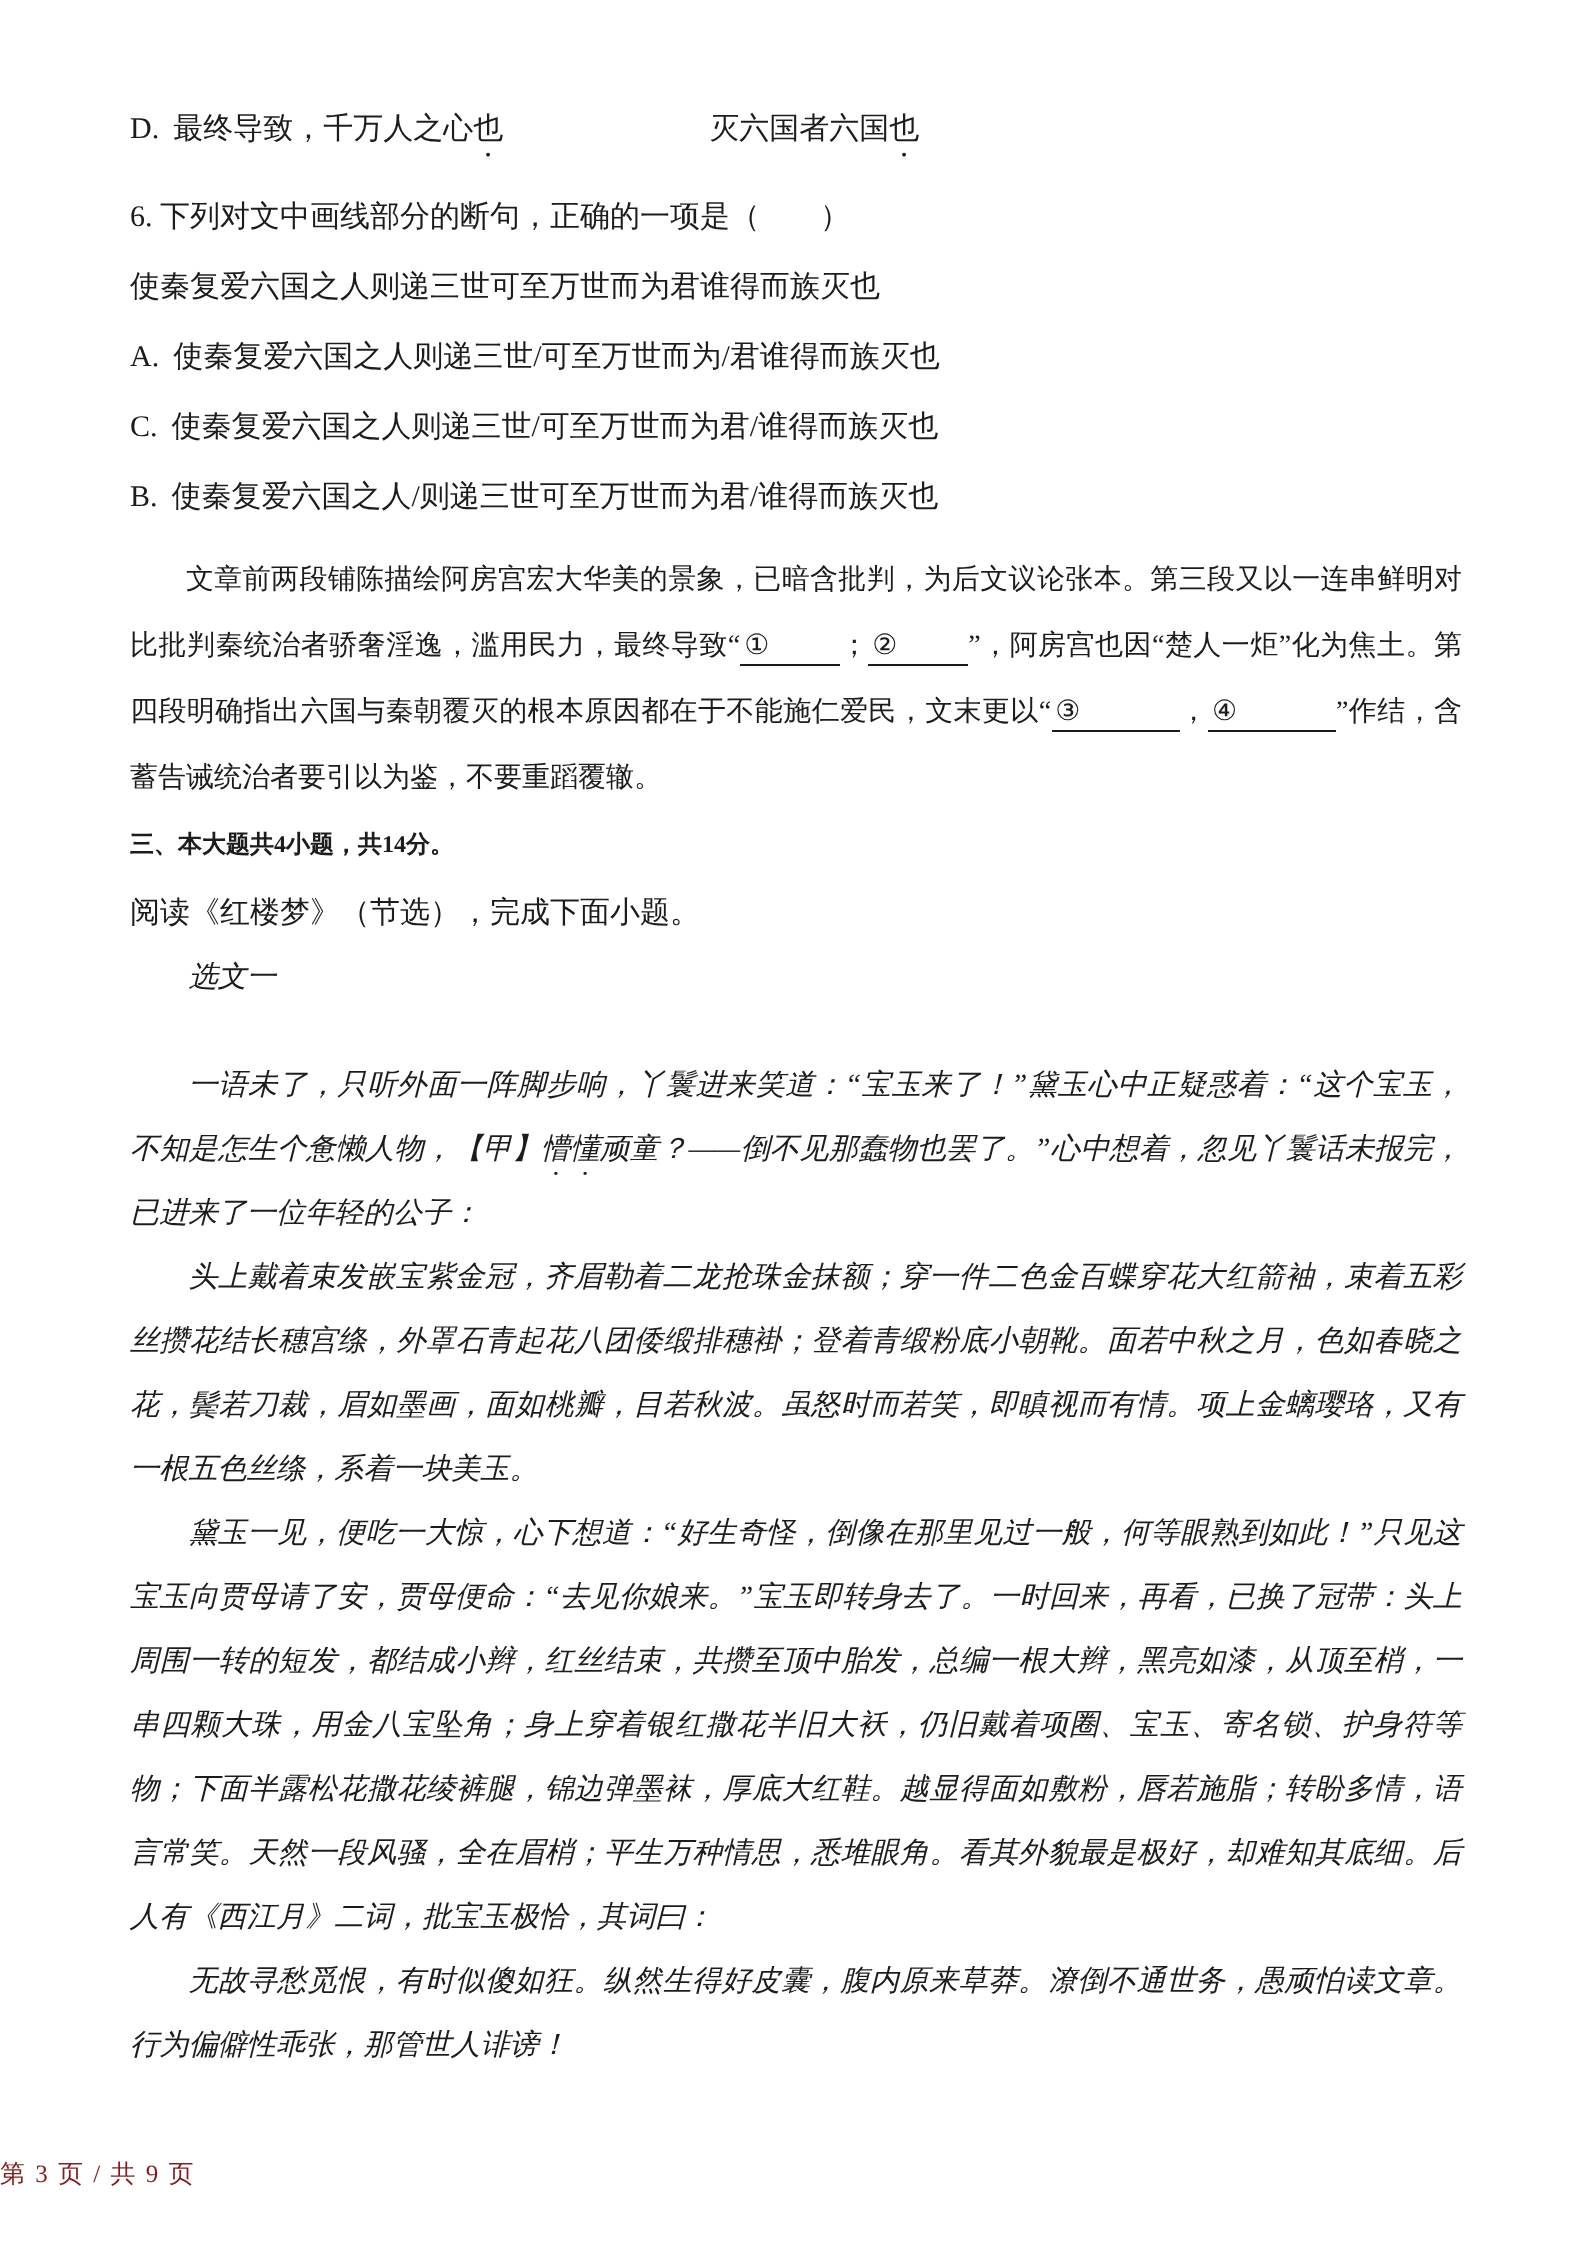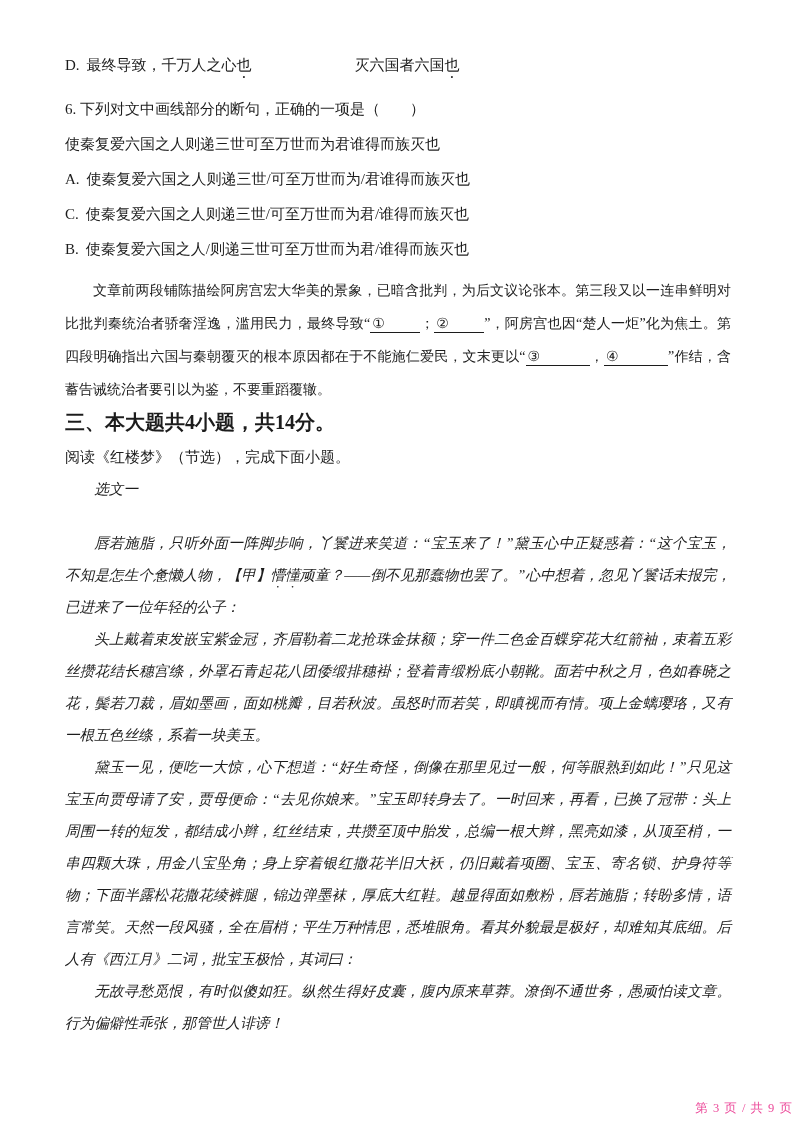--- a/index.html
+++ b/index.html
@@ -20,37 +20,37 @@
   .q7para{
     font-size:14px;line-height:33px;margin:0 0 2px;
     text-align:justify;text-indent:2em;
   }
   .blank{
     display:inline-block;min-width:46px;text-indent:0;
     border-bottom:1px solid #1c1c1c;line-height:17px;
     padding:0 2px;
   }
   .blank.wide{min-width:60px;}
-  .heading{font-size:20px;font-weight:bold;line-height:20px;margin:6px 0 13px;}
+  .heading{font-size:12px;font-weight:bold;line-height:20px;margin:6px 0 13px;}
   .excerpt{font-style:italic;}
   .subtitle{font-size:14.6px;line-height:19px;margin:2px 0 28px;text-indent:2em;}
   .excerpt .para{
     font-size:14.6px;line-height:32px;margin:0;
     text-align:justify;text-indent:2em;
   }
   .emph{
     -webkit-text-emphasis:filled dot;
     -webkit-text-emphasis-position:under left;
     text-emphasis:filled dot;
     text-emphasis-position:under left;
   }
   .footer{
-    position:absolute;left:0;right:0;bottom:6px;
-    text-align:right;font-size:12.5px;line-height:15px;
-    color:#ec4899;letter-spacing:1px;font-style:normal;
+    position:absolute;left:0;right:0;bottom:27px;
+    text-align:left;font-size:12.5px;line-height:15px;
+    color:#7f1d1d;letter-spacing:1px;font-style:normal;
   }
 </style>
 </head>
 <body>
 
 <div class="page">
   <div class="content">
 
     <div class="row-d">
       <span class="opt-label">D.</span>
@@ -64,21 +64,21 @@
     <div class="line option"><span class="opt-label">C.</span><span>使秦复爱六国之人则递三世/可至万世而为君/谁得而族灭也</span></div>
     <div class="line option"><span class="opt-label">B.</span><span>使秦复爱六国之人/则递三世可至万世而为君/谁得而族灭也</span></div>
 
     <p class="q7para"><span>文章前两段铺陈描绘阿房宫宏大华美的景象，已暗含批判，为后文议论张本。第三段又以一连串鲜明对比批判秦统治者骄奢淫逸，滥用民力，最终导致“</span><span class="blank">①</span><span>；</span><span class="blank">②</span><span>”，阿房宫也因“楚人一炬”化为焦土。第四段明确指出六国与秦朝覆灭的根本原因都在于不能施仁爱民，文末更以“</span><span class="blank wide">③</span><span>，</span><span class="blank wide">④</span><span>”作结，含蓄告诫统治者要引以为鉴，不要重蹈覆辙。</span></p>
 
     <div class="heading">三、本大题共4小题，共14分。</div>
     <div class="line" style="margin-bottom:13px;">阅读《红楼梦》（节选），完成下面小题。</div>
 
     <div class="excerpt">
       <p class="subtitle">选文一</p>
-      <p class="para"><span>唇若施脂，只听外面一阵脚步响，丫鬟进来笑道：“宝玉来了！”黛玉心中正疑惑着：“这个宝玉，不知是怎生个惫懒人物，【甲】</span><span class="emph">懵懂</span><span>顽童？——倒不见那蠢物也罢了。”心中想着，忽见丫鬟话未报完，已进来了一位年轻的公子：</span></p>
+      <p class="para"><span>一语未了，只听外面一阵脚步响，丫鬟进来笑道：“宝玉来了！”黛玉心中正疑惑着：“这个宝玉，不知是怎生个惫懒人物，【甲】</span><span class="emph">懵懂</span><span>顽童？——倒不见那蠢物也罢了。”心中想着，忽见丫鬟话未报完，已进来了一位年轻的公子：</span></p>
       <p class="para">头上戴着束发嵌宝紫金冠，齐眉勒着二龙抢珠金抹额；穿一件二色金百蝶穿花大红箭袖，束着五彩丝攒花结长穗宫绦，外罩石青起花八团倭缎排穗褂；登着青缎粉底小朝靴。面若中秋之月，色如春晓之花，鬓若刀裁，眉如墨画，面如桃瓣，目若秋波。虽怒时而若笑，即瞋视而有情。项上金螭璎珞，又有一根五色丝绦，系着一块美玉。</p>
       <p class="para">黛玉一见，便吃一大惊，心下想道：“好生奇怪，倒像在那里见过一般，何等眼熟到如此！”只见这宝玉向贾母请了安，贾母便命：“去见你娘来。”宝玉即转身去了。一时回来，再看，已换了冠带：头上周围一转的短发，都结成小辫，红丝结束，共攒至顶中胎发，总编一根大辫，黑亮如漆，从顶至梢，一串四颗大珠，用金八宝坠角；身上穿着银红撒花半旧大袄，仍旧戴着项圈、宝玉、寄名锁、护身符等物；下面半露松花撒花绫裤腿，锦边弹墨袜，厚底大红鞋。越显得面如敷粉，唇若施脂；转盼多情，语言常笑。天然一段风骚，全在眉梢；平生万种情思，悉堆眼角。看其外貌最是极好，却难知其底细。后人有《西江月》二词，批宝玉极恰，其词曰：</p>
       <p class="para">无故寻愁觅恨，有时似傻如狂。纵然生得好皮囊，腹内原来草莽。潦倒不通世务，愚顽怕读文章。行为偏僻性乖张，那管世人诽谤！</p>
     </div>
 
   </div>
 
   <div class="footer">第 3 页 / 共 9 页</div>
 </div>
 

